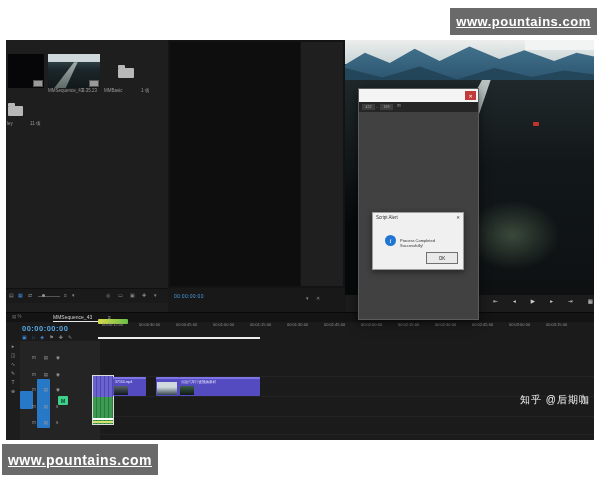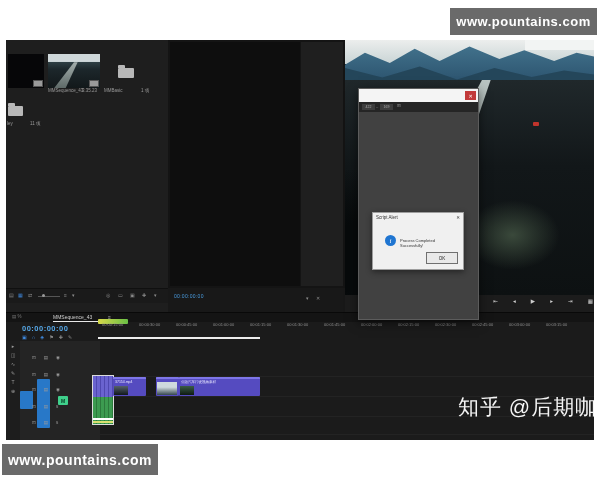--- a/index.html
+++ b/index.html
@@ -1,18 +1,18 @@
 <!DOCTYPE html>
 <html><head>
 <meta charset="utf-8">
 <style>
   html,body{margin:0;padding:0;}
   body{width:600px;height:480px;background:#ffffff;font-family:"Liberation Sans",sans-serif;position:relative;overflow:hidden;}
   .abs{position:absolute;}
-  .wm{background:#6a6a6a;color:#fff;font-weight:bold;display:flex;align-items:center;justify-content:center;letter-spacing:.5px;}
+  .wm{background:#6a6a6a;color:#fff;font-weight:bold;display:flex;align-items:center;justify-content:center;letter-spacing:.5px;text-decoration:underline;}
   .shot{left:6px;top:40px;width:588px;height:400px;background:#161616;overflow:hidden;}
   .panel{background:#1e1e1e;}
   .icn{color:#8a8a8a;font-size:5px;line-height:1;display:inline-block;}
   .blue{color:#3f8ae0;}
   .folder{background:#b8b8b8;border-radius:1px;}
   .folder::before{content:"";position:absolute;top:-3px;left:0;width:7px;height:3px;background:#b8b8b8;border-radius:1px 1px 0 0;}
   .badge{background:#9a9a9a;border:1px solid #555;}
   .lbl{color:#9a9a9a;font-size:4.5px;line-height:1;white-space:nowrap;}
   .thumb{background:#060608;}
   .roadmini{background:linear-gradient(180deg,#cfd8da 0%,#cfd8da 22%,#2e3f44 24%,#1c272b 45%,#12181a 100%);overflow:hidden;}
@@ -26,21 +26,21 @@
   .clip .fx{position:absolute;top:0;left:0;right:0;height:2px;background:#7e76e8;}
   .clip .nm{position:absolute;top:3px;left:2px;right:2px;color:#e9e7ff;font-size:3.5px;white-space:nowrap;overflow:hidden;}
   .cthumb{position:absolute;bottom:1px;}
   .lane{background:#232323;height:1px;left:94px;width:494px;}
   .transport-btn{color:#cfcfcf;font-size:5.5px;line-height:1;}
   .float-win{background:#414141;box-shadow:0 3px 10px rgba(0,0,0,.55);border:1px solid #5c5c5c;}
   .dialog{background:#f0f0f0;border:1px solid #9d9d9d;box-shadow:0 2px 6px rgba(0,0,0,.45);}
   .okbtn{background:#e9e9e9;border:1px solid #707070;color:#222;font-size:4.5px;display:flex;align-items:center;justify-content:center;}
   .mtn{clip-path:polygon(0 60%,8% 28%,18% 55%,28% 18%,38% 50%,50% 12%,62% 45%,72% 22%,84% 50%,93% 28%,100% 38%,100% 100%,0 100%);}
   .mtn2{clip-path:polygon(0 40%,15% 72%,30% 35%,45% 78%,60% 40%,75% 70%,88% 48%,100% 62%,100% 100%,0 100%);}
-  .credit{color:#f5f5f5;font-size:21px;letter-spacing:1px;text-align:right;white-space:nowrap;}
+  .credit{color:#f5f5f5;font-size:10px;letter-spacing:1px;text-align:right;white-space:nowrap;}
   .vstripes{background:repeating-linear-gradient(90deg,#6a63cf 0 3px,#4f48b0 3px 4px);}
   .gstripes{background:repeating-linear-gradient(90deg,#3c9b50 0 3px,#2c7a3c 3px 4px);}
 </style>
 </head>
 <body>
 
 <div class="abs wm" style="left:450px;top:8px;width:147px;height:27px;font-size:13px;">www.pountains.com</div>
 
 <div class="abs shot">
 

